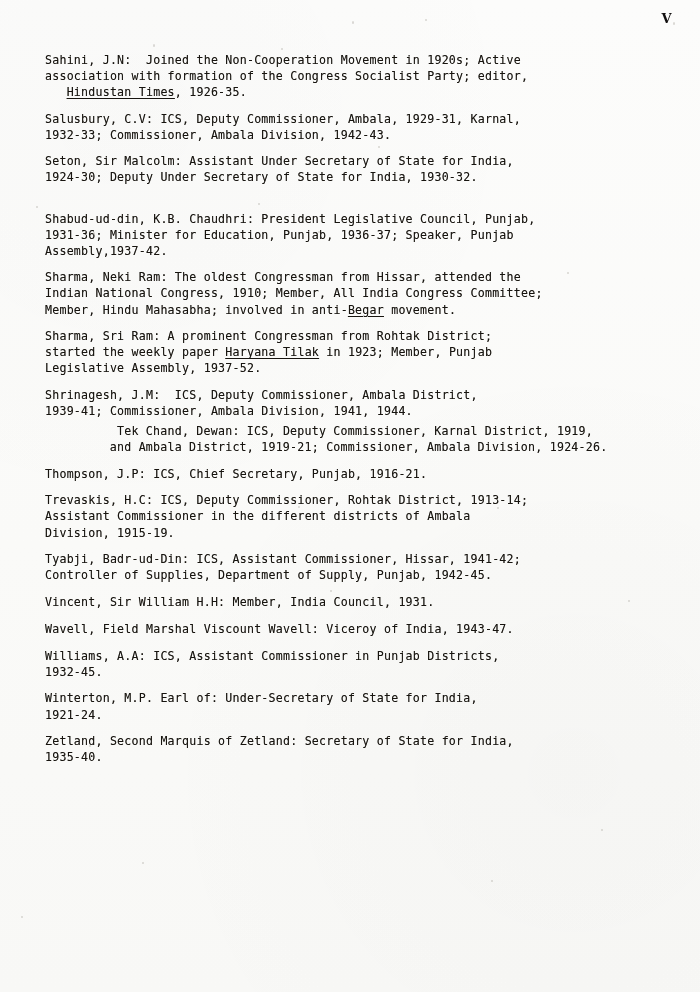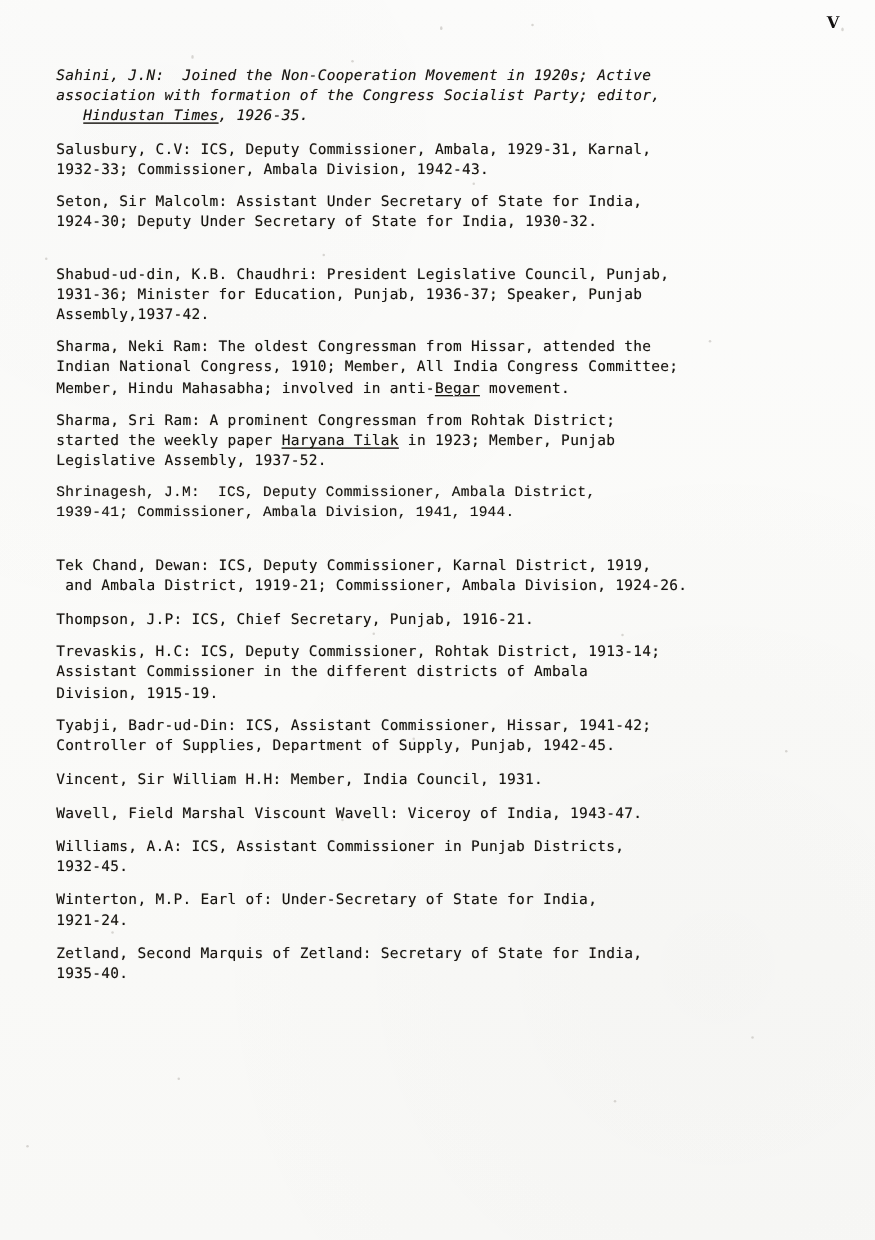--- a/index.html
+++ b/index.html
@@ -50,29 +50,29 @@
     line-height: 16.2px;
     letter-spacing: 0.02em;
     white-space: pre-wrap;
     margin: 0 0 10.2px 0;
     color: #17140f;
     text-shadow: 0 0 0.65px rgba(20,16,12,0.42);
   }
   .entry:last-child { margin-bottom: 0; }
 
   
-  .entry.e-sahini      { margin-bottom: 10.0px; font-style: italic; }
+  .entry.e-sahini      { margin-bottom: 10.0px; }
   .entry.e-sachdev     { margin-bottom: 10.4px; }
   .entry.e-salusbury   { margin-bottom: 10.2px; }
   .entry.e-seton       { margin-bottom: 25px; }
   .entry.e-shabud      { margin-bottom: 10.0px; }
   .entry.e-neki        { margin-bottom: 10.2px; }
   .entry.e-sriram      { margin-bottom: 10.0px; }
-  .entry.e-shrinagesh  { margin-bottom: 25px; font-family: Liberation Mono, monospace; }
-  .entry.e-tekchand    { margin-bottom: 10.2px; }
+  .entry.e-shrinagesh  { margin-bottom: 4px; }
+  .entry.e-tekchand    { margin-bottom: 10.2px; text-align: center; }
   .entry.e-thompson    { margin-bottom: 10.4px; }
   .entry.e-trevaskis   { margin-bottom: 10.2px; }
   .entry.e-tyabji      { margin-bottom: 10.6px; }
   .entry.e-vincent     { margin-bottom: 10.6px; }
   .entry.e-wavell      { margin-bottom: 10.6px; }
   .entry.e-williams    { margin-bottom: 10.4px; }
   .entry.e-wilberforce { margin-bottom: 10.4px; }
   .entry.e-winterton   { margin-bottom: 10.4px; }
 
   .title-italic {

